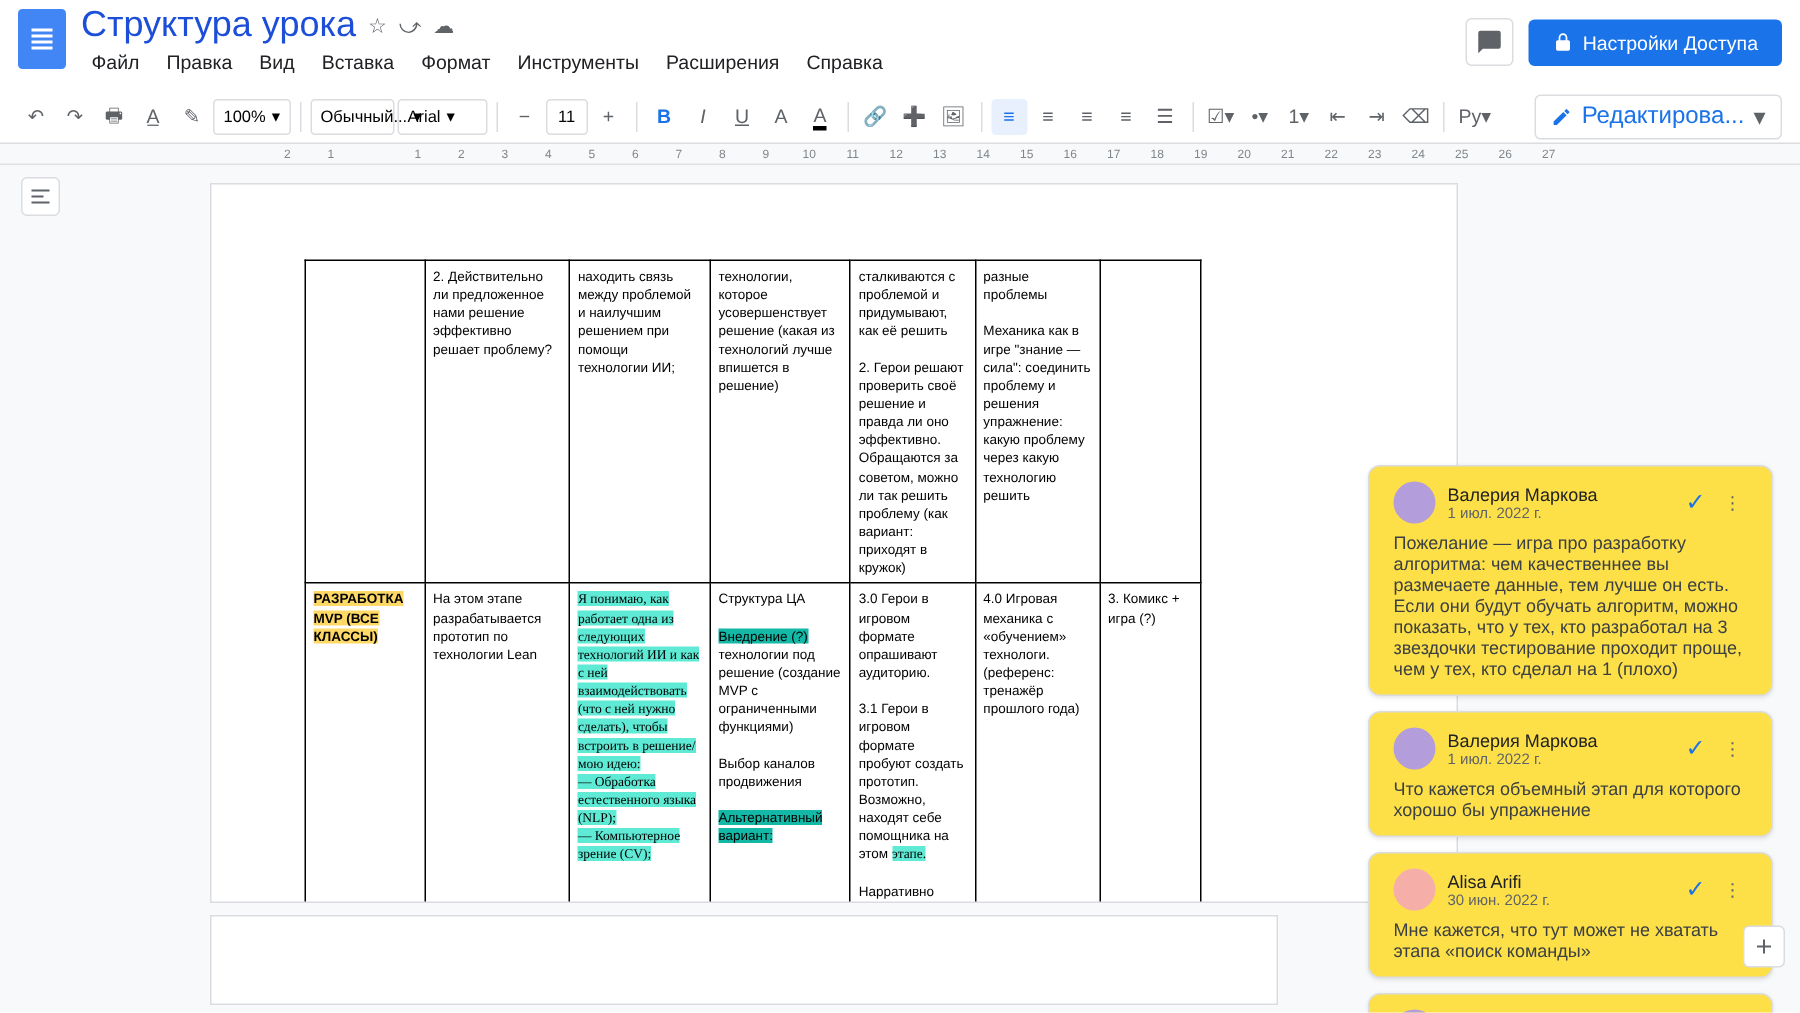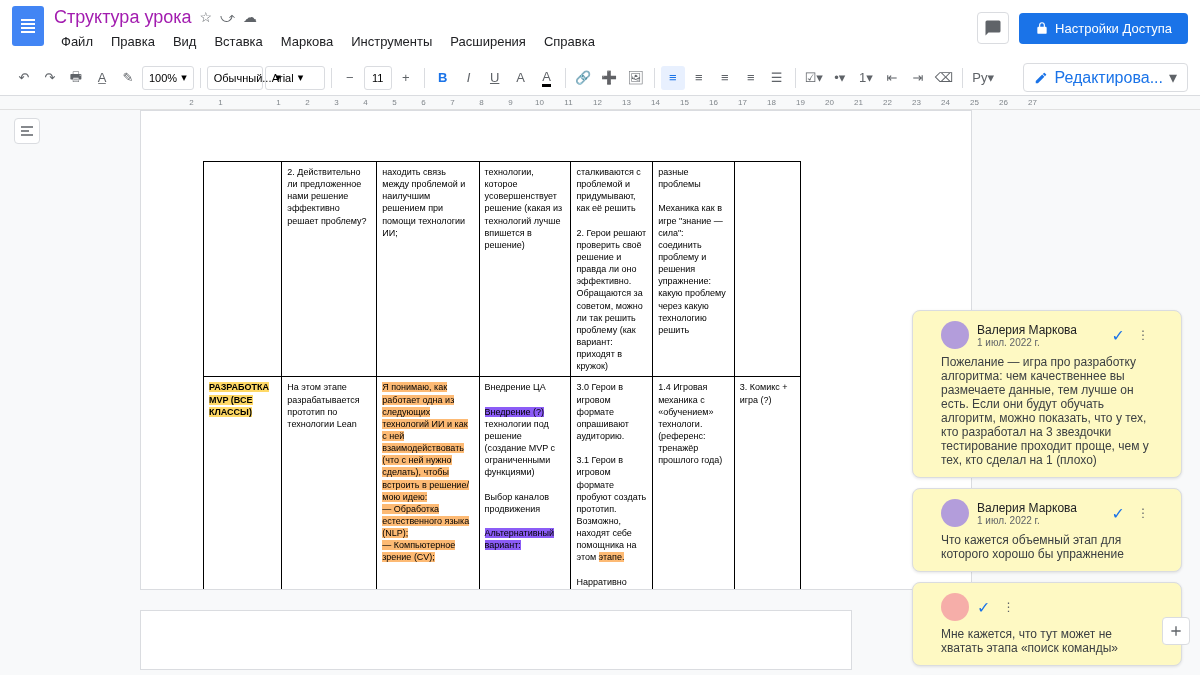--- a/index.html
+++ b/index.html
@@ -34,21 +34,21 @@
     content: "";
     position: absolute;
     width: 14px;
     height: 2px;
     background: #fff;
     top: 13px;
     box-shadow: 0 4px 0 #fff, 0 8px 0 #fff, 0 12px 0 #fff;
   }
   .title-area { flex: 1; }
   .title-row { display: flex; align-items: center; gap: 8px; height: 22px; }
-  .doc-title { font-size: 18px; color: #a21caf; }
+  .doc-title { font-size: 24px; color: #1d4ed8; }
   .title-icon { color: #5f6368; font-size: 14px; cursor: pointer; }
   .menubar { display: flex; gap: 4px; margin-top: 2px; }
   .menu-item { padding: 4px 7px; font-size: 13px; color: #202124; cursor: pointer; border-radius: 3px; }
   .header-right { display: flex; align-items: center; gap: 10px; padding-top: 6px; }
   .comment-btn {
     width: 32px; height: 32px; border: 1px solid #dadce0; border-radius: 4px;
     display:flex; align-items:center; justify-content:center; cursor:pointer; color:#5f6368;
   }
   .share-btn {
     background: #1a73e8; color: #fff; border: none; border-radius: 4px;
@@ -78,38 +78,38 @@
   .workspace {
     position:absolute; top:110px; left:0; right:0; bottom:0; background:#f8f9fa;
     display:flex;
   }
   .outline-btn {
     width:26px; height:26px; border:1px solid #dadce0; border-radius:4px;
     margin: 8px 0 0 14px; display:flex; align-items:center; justify-content:center;
     color:#5f6368; cursor:pointer; background:#fff;
   }
   .page {
-    position:absolute; left:140px; top:0; width:832px; height:480px;
+    position:absolute; left:140px; top:12px; width:832px; height:480px;
     background:#fff; border:1px solid #dadce0; overflow:hidden;
   }
   .page2 {
     position:absolute; left:140px; top:500px; width:712px; height:60px;
     background:#fff; border:1px solid #dadce0;
   }
   .dtable { border-collapse: collapse; position:absolute; left:62px; top:50px; width:598px; font-size:9px; line-height:1.35; color:#000; }
   .dtable td { border:1px solid #000; vertical-align:top; padding:4px 5px; }
   .c0{width:62px;} .c1{width:86px;} .c2{width:74px;margin-left:28px;} .c3{width:74px;} .c4{width:74px;} .c5{width:74px;} .c6{width:60px;}
-  .hl { background: #fdba74; }
+  .hl { background: #5eead4; font-family: Liberation Serif, serif; }
   .hl-strong { background: #ffd966; font-weight:bold; }
-  .hl-yellow { background: #8b5cf6; }
+  .hl-yellow { background: #14b8a6; }
   .comments-panel {
     position:absolute; right:18px; top:200px; width:270px; display:flex; flex-direction:column; gap:10px;
   }
   .comment-card {
-    background:#fef9c3; border:1px solid #dadce0; border-radius:8px; padding:10px 28px;
+    background:#fde047; border:1px solid #dadce0; border-radius:8px; padding:10px 16px;
     box-shadow: 0 1px 3px rgba(0,0,0,.1); font-size:12px; color:#3c4043;
   }
   .comment-head { display:flex; align-items:center; gap:8px; margin-bottom:6px; }
   .avatar { width:28px; height:28px; border-radius:50%; background:#b39ddb; flex-shrink:0; }
   .avatar.a2{ background:#f6aea9; }
   .comment-who { flex:1; }
   .comment-name { font-size:12px; font-weight:500; color:#202124; }
   .comment-date { font-size:10px; color:#5f6368; }
   .resolve { color:#1a73e8; font-size:16px; cursor:pointer; }
   .more { color:#5f6368; cursor:pointer; padding:0 4px; }
@@ -130,21 +130,21 @@
       <span class="doc-title">Структура урока</span>
       <span class="title-icon">☆</span>
       <span class="title-icon">⤻</span>
       <span class="title-icon">☁</span>
     </div>
     <div class="menubar">
       <span class="menu-item">Файл</span>
       <span class="menu-item">Правка</span>
       <span class="menu-item">Вид</span>
       <span class="menu-item">Вставка</span>
-      <span class="menu-item">Маркова</span>
+      <span class="menu-item">Формат</span>
       <span class="menu-item">Инструменты</span>
       <span class="menu-item">Расширения</span>
       <span class="menu-item">Справка</span>
     </div>
   </div>
   <div class="header-right">
     <div class="comment-btn">
       <svg width="18" height="18" viewBox="0 0 24 24">
           <path fill="currentColor" d="M20 2H4a2 2 0 0 0-2 2v18l4-4h14a2 2 0 0 0 2-2V4a2 2 0 0 0-2-2z"></path>
         </svg>
@@ -277,31 +277,31 @@
       </tr>
       <tr>
         <td class="c0"><span class="hl-strong">РАЗРАБОТКА MVP (ВСЕ КЛАССЫ)</span></td>
         <td class="c1">На этом этапе разрабатывается прототип по технологии Lean</td>
         <td class="c2">
           <span class="hl">Я понимаю, как работает одна из следующих технологий ИИ и как с ней взаимодействовать (что с ней нужно сделать), чтобы встроить в решение/мою идею:</span><br>
           <span class="hl">— Обработка естественного языка (NLP);</span><br>
           <span class="hl">— Компьютерное зрение (CV);</span>
         </td>
         <td class="c3">
-          <span>Внедрение ЦА</span><br><br>
+          <span>Структура ЦА</span><br><br>
           <span class="hl-yellow">Внедрение (?)</span><span> технологии под решение (создание MVP с ограниченными функциями)</span><br><br>
           <span>Выбор каналов продвижения</span><br><br>
           <span class="hl-yellow">Альтернативный вариант:</span>
         </td>
         <td class="c4">
           <span>3.0 Герои в игровом формате опрашивают аудиторию.</span><br><br>
           <span>3.1 Герои в игровом формате пробуют создать прототип. Возможно, находят себе помощника на этом </span><span class="hl">этапе.</span><br><br>
           <span>Нарративно подсвечиваем,</span>
         </td>
-        <td class="c5">1.4 Игровая механика с «обучением» технологи. (референс: тренажёр прошлого года)</td>
+        <td class="c5">4.0 Игровая механика с «обучением» технологи. (референс: тренажёр прошлого года)</td>
         <td class="c6">3. Комикс + игра (?)</td>
       </tr>
     </tbody>
       </table>
   </div>
   <div class="page2"></div>
 
   <div class="comments-panel">
     <div class="comment-card">
       <div class="comment-head">
@@ -323,20 +323,24 @@
           <div class="comment-date">1 июл. 2022 г.</div>
         </div>
         <span class="resolve">✓</span>
         <span class="more">⋮</span>
       </div>
       <div>Что кажется объемный этап для которого хорошо бы упражнение</div>
     </div>
     <div class="comment-card">
       <div class="comment-head">
         <div class="avatar a2"></div>
+        <div class="comment-who">
+          <div class="comment-name">Alisa Arifi</div>
+          <div class="comment-date">30 июн. 2022 г.</div>
+        </div>
         <span class="resolve">✓</span>
         <span class="more">⋮</span>
       </div>
       <div>Мне кажется, что тут может не хватать этапа «поиск команды»</div>
     </div>
     <div class="comment-card" style="padding-bottom:4px">
       <div class="comment-head" style="margin-bottom:0">
         <div class="avatar"></div>
         <div class="comment-who">
           <div class="comment-name">Валерия Маркова</div>

